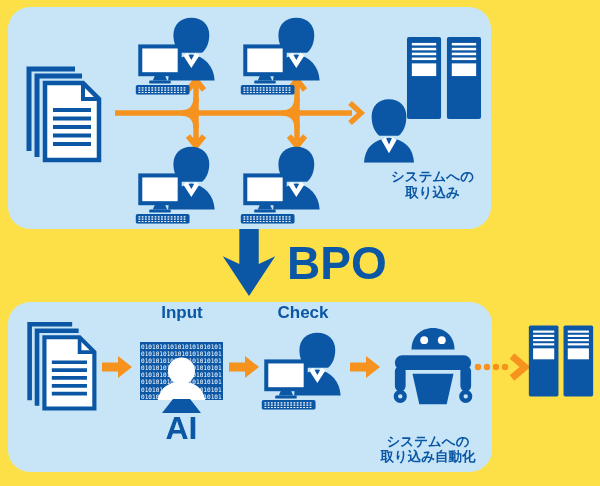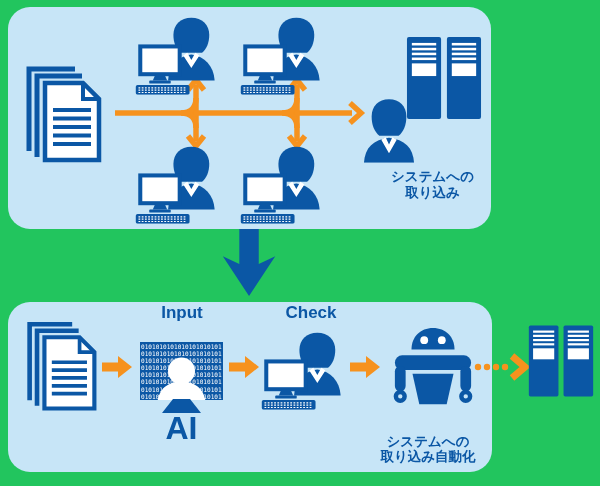--- a/index.html
+++ b/index.html
@@ -3,21 +3,21 @@
 <meta charset="utf-8">
 <style>
   :root{
     --blue:#0b57a5;
     --orange:#f6921e;
     --panel:#c7e5f7;
     --white:#ffffff;
   }
   html,body{margin:0;padding:0;background:#fff;}
   .stage{
-    position:relative;width:600px;height:486px;background:#22c55e;overflow:hidden;
+    position:relative;width:600px;height:486px;background:#fde047;overflow:hidden;
     font-family:"Liberation Sans",sans-serif;
   }
   .panel{position:absolute;background:var(--panel);border-radius:22px;}
   .abs{position:absolute;}
   .lbl{position:absolute;color:var(--blue);font-weight:bold;}
   .center{text-align:center;}
   .pre{white-space:pre-line;}
   .fb{fill:var(--blue);}
   .fw{fill:var(--white);}
   .fo{fill:var(--orange);}
@@ -153,20 +153,21 @@
         <use href="#sym-server"></use>
       </svg>
 
     <div class="lbl center pre" style="left:367px;top:162px;width:115px;font-size:13.5px;line-height:16px;">システムへの
 取り込み</div>
   </div>
 
   <svg class="abs" style="left:222px;top:229px;" width="56" height="68" viewBox="0 0 56 70">
     <polygon class="fb" points="17,0 37,0 37,36 54,28 27,69 0,28 17,36"></polygon>
   </svg>
+  <div class="lbl" style="left:287px;top:236px;font-size:46px;letter-spacing:0px;">BPO</div>
 
   <div class="panel" style="left:8px;top:302px;width:484px;height:170px;"></div>
 
   <svg class="abs" style="left:25px;top:318px;" width="74" height="94" viewBox="0 0 80 100">
       <use href="#sym-doc"></use>
     </svg>
 
   <svg class="abs" style="left:102px;top:356px;" width="30" height="22" viewBox="0 0 30 22">
       <use href="#sym-block-arrow"></use>
     </svg>
@@ -189,21 +190,21 @@
   </div>
   <svg class="abs" style="left:140px;top:399px;" width="83" height="15" viewBox="0 0 83 15">
     <polygon class="fb" points="33,0 50,0 61,14 22,14"></polygon>
   </svg>
   <div class="lbl center" style="left:140px;top:410px;width:83px;font-size:32px;">AI</div>
 
   <svg class="abs" style="left:229px;top:356px;" width="30" height="22" viewBox="0 0 30 22">
       <use href="#sym-block-arrow"></use>
     </svg>
 
-  <div class="lbl center" style="left:268px;top:303px;width:86px;font-size:17px;">Check</div>
+  <div class="lbl center" style="left:260px;top:303px;width:86px;font-size:17px;">Check</div>
   <svg class="abs" style="left:260px;top:329px;" width="86" height="81" viewBox="0 0 96 90">
       <use href="#sym-worker"></use>
     </svg>
 
   <svg class="abs" style="left:350px;top:356px;" width="30" height="22" viewBox="0 0 30 22">
       <use href="#sym-block-arrow"></use>
     </svg>
 
   <svg class="abs" style="left:388px;top:325px;" width="90" height="86" viewBox="0 0 92 88">
       <use href="#sym-robot"></use>

